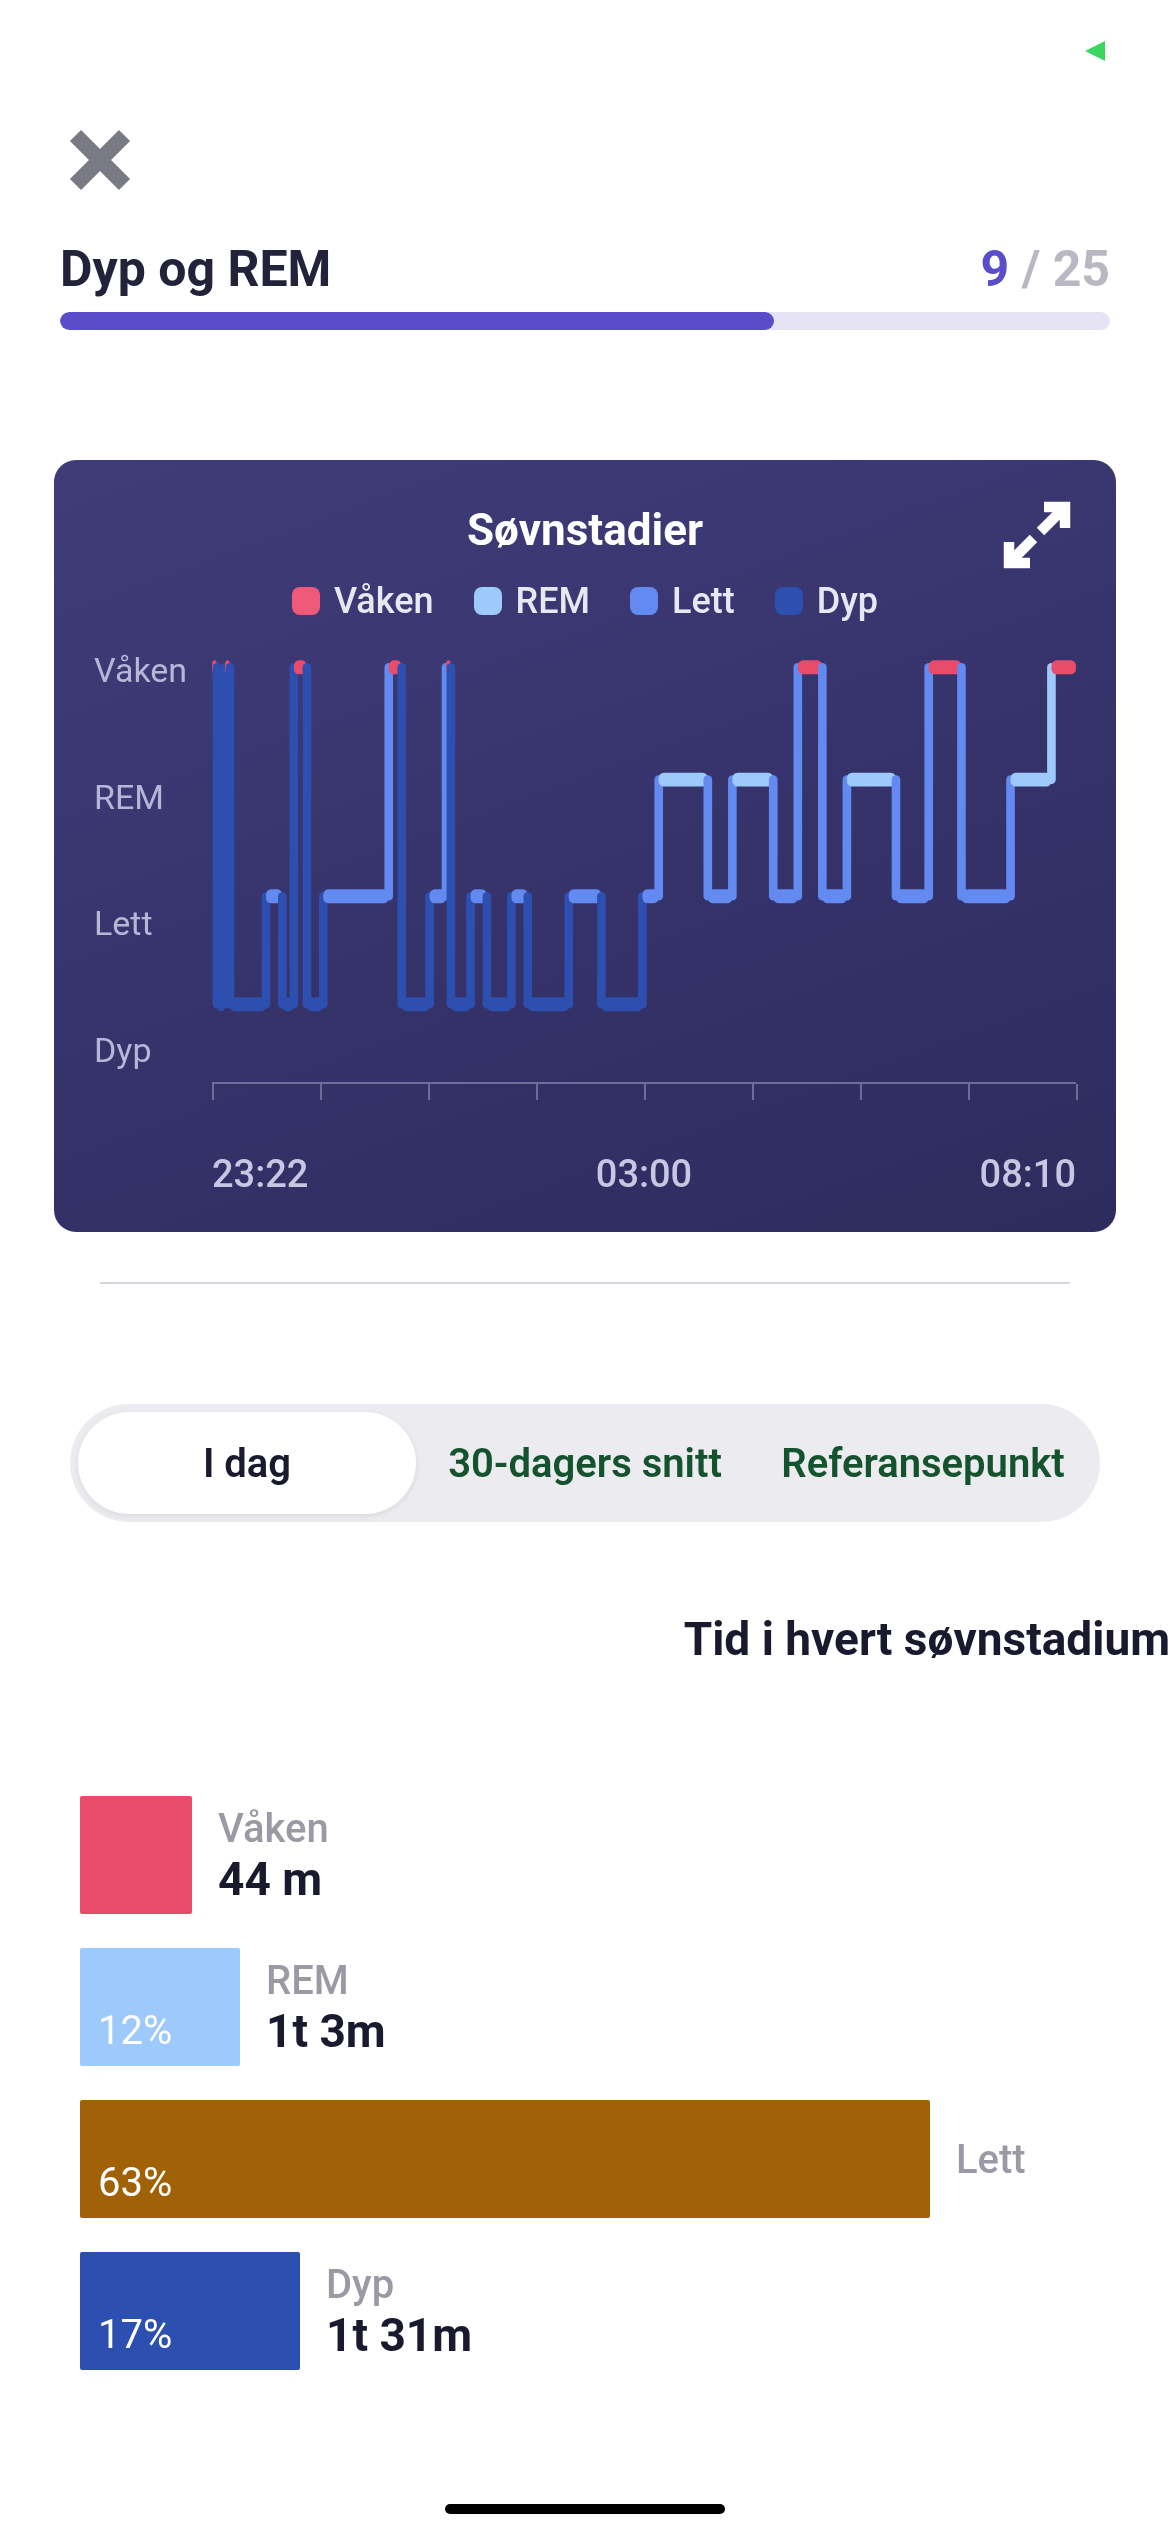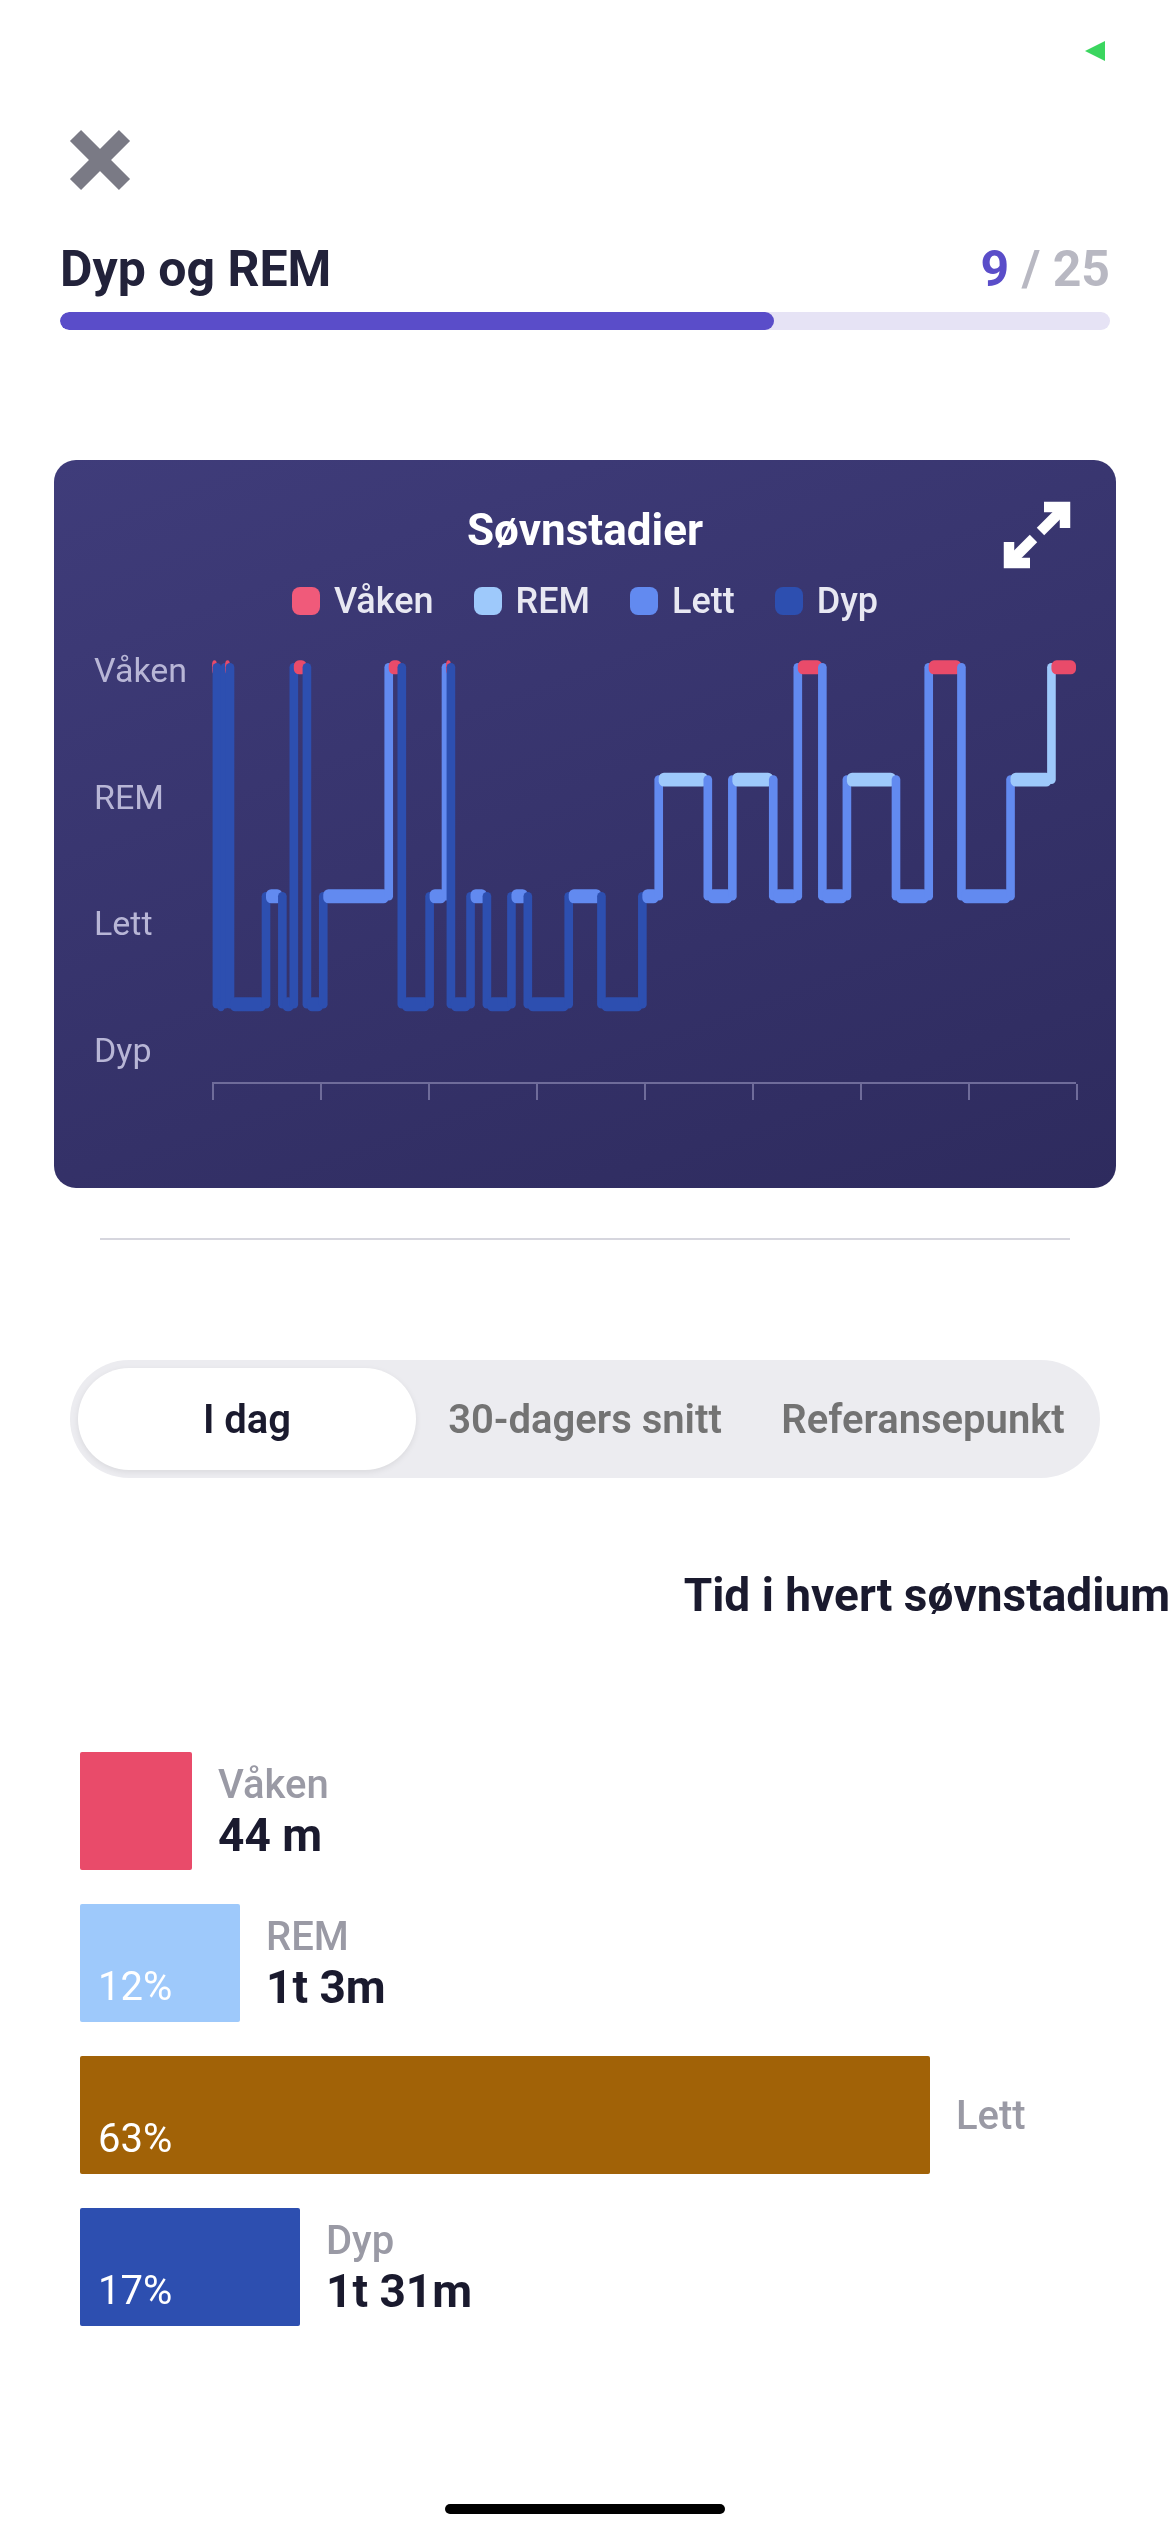--- a/index.html
+++ b/index.html
@@ -45,21 +45,21 @@
   .stage-path { position: absolute; inset: 0; }
 
   .x-axis { margin-top: 12px; margin-left: 118px; border-top: 2px solid #6f6c9a; position: relative; height: 70px; }
   .x-tick { position: absolute; top: 0; width: 2px; height: 16px; background: #6f6c9a; }
   .x-labels { margin-left: 118px; display: flex; justify-content: space-between; font-size: 38px; color: #c8c6e2; font-weight: 500; }
 
   .divider { margin: 50px 100px 0; height: 2px; background: #d6d6de; }
 
   
   .tabs { margin: 120px 70px 0; background: #ececf0; border-radius: 60px; height: 118px; display: flex; align-items: center; padding: 8px; }
-  .tab { flex: 1; text-align: center; font-size: 40px; font-weight: 600; color: #737373; height: 100%; display: flex; align-items: center; justify-content: center; border-radius: 52px; cursor: pointer; }
+  .tab { flex: 1; text-align: center; font-size: 40px; font-weight: 600; color: #14532d; height: 100%; display: flex; align-items: center; justify-content: center; border-radius: 52px; cursor: pointer; }
   .tab.active { background: #fff; color: #1a1a2e; box-shadow: 0 2px 6px rgba(0,0,0,0.08); }
 
   .section-title { text-align: right; font-size: 46px; font-weight: 700; margin-top: 90px; color: #1a1a2e; }
 
   
   .stage-list { margin: 130px 80px 0; display: flex; flex-direction: column; gap: 34px; }
   .stage-row { display: flex; align-items: center; gap: 26px; }
   .stage-bar { height: 118px; border-radius: 2px; display: flex; align-items: flex-end; padding: 12px 18px; color: #fff; font-size: 40px; font-weight: 400; }
   .stage-bar.vaken { background: #e94b6a; }
   .stage-bar.rem   { background: #9ec9fb; }
@@ -210,20 +210,25 @@
       <div class="x-tick" style="left:0%"></div>
       <div class="x-tick" style="left:12.5%"></div>
       <div class="x-tick" style="left:25%"></div>
       <div class="x-tick" style="left:37.5%"></div>
       <div class="x-tick" style="left:50%"></div>
       <div class="x-tick" style="left:62.5%"></div>
       <div class="x-tick" style="left:75%"></div>
       <div class="x-tick" style="left:87.5%"></div>
       <div class="x-tick" style="left:100%"></div>
     </div>
+    <div class="x-labels">
+      <span>23:22</span>
+      <span>03:00</span>
+      <span>08:10</span>
+    </div>
   </div>
 
   <div class="divider"></div>
 
   <div class="tabs">
     <div class="tab active">I dag</div>
     <div class="tab">30-dagers snitt</div>
     <div class="tab">Referansepunkt</div>
   </div>
 

